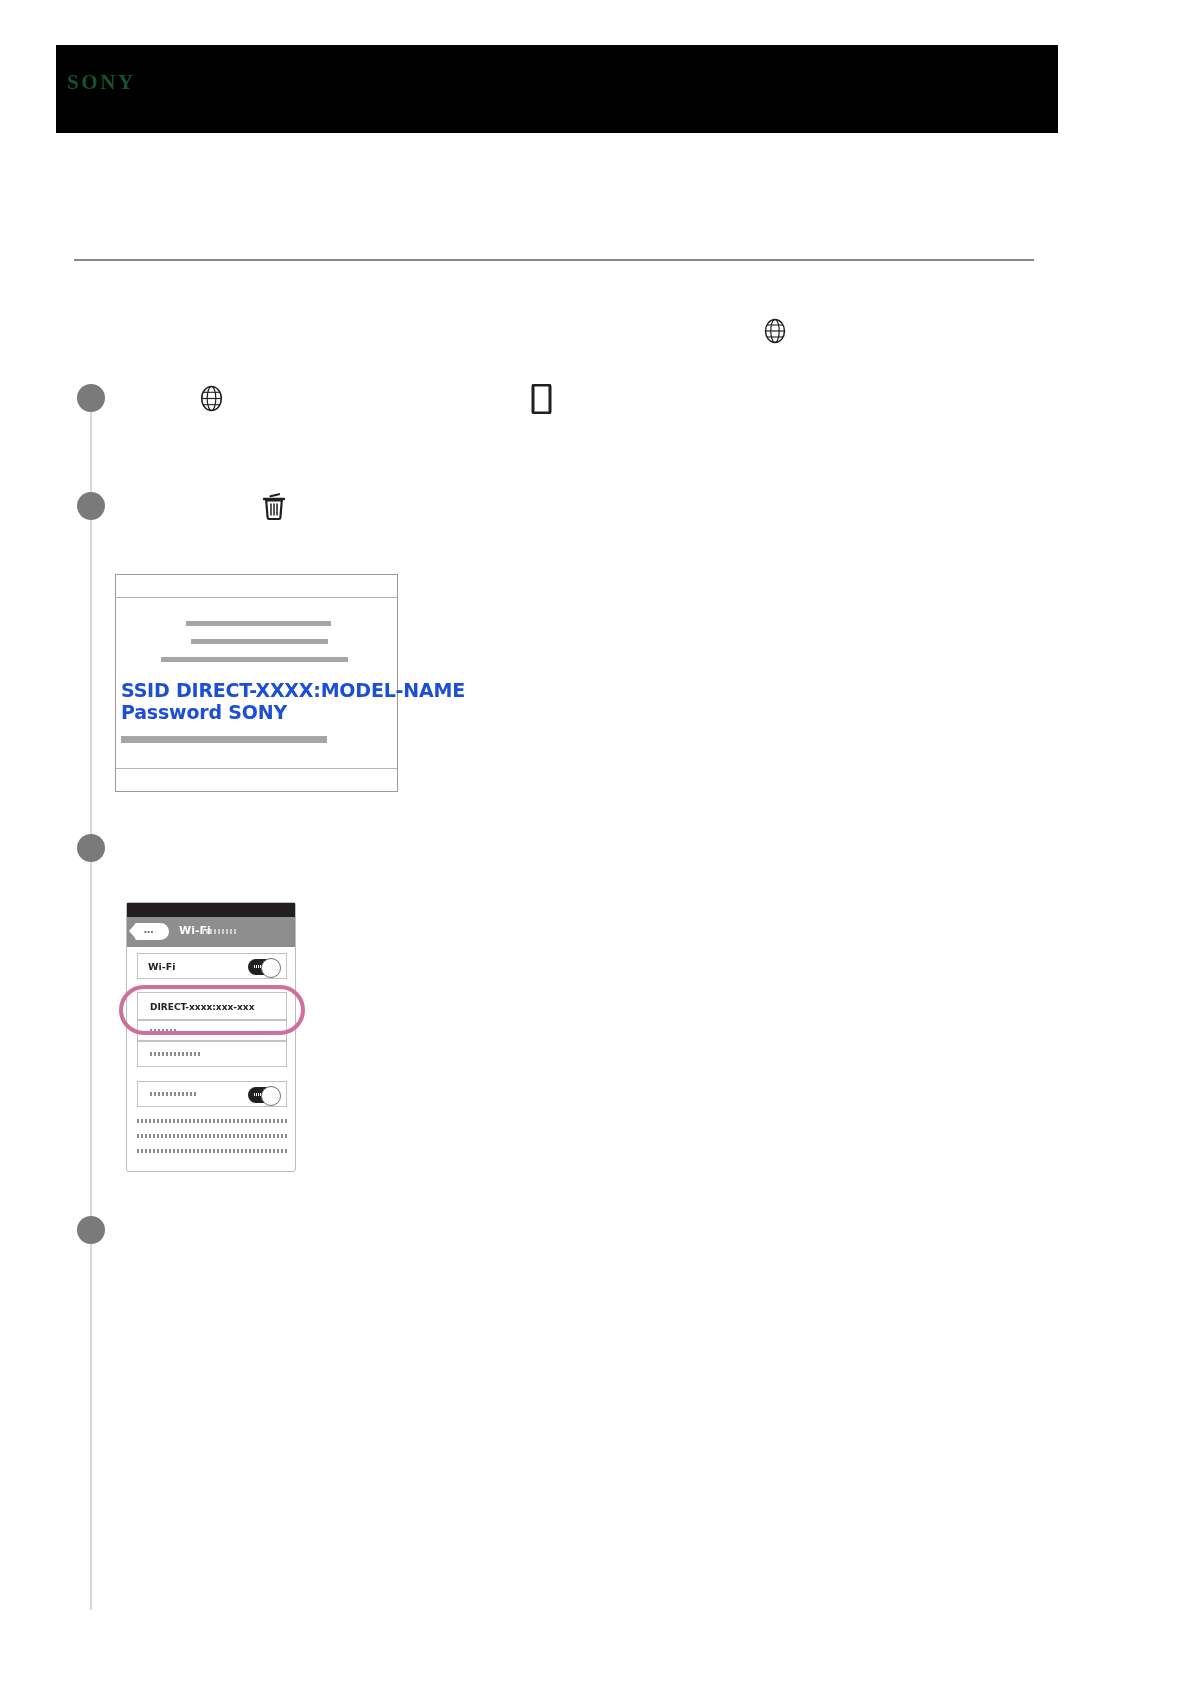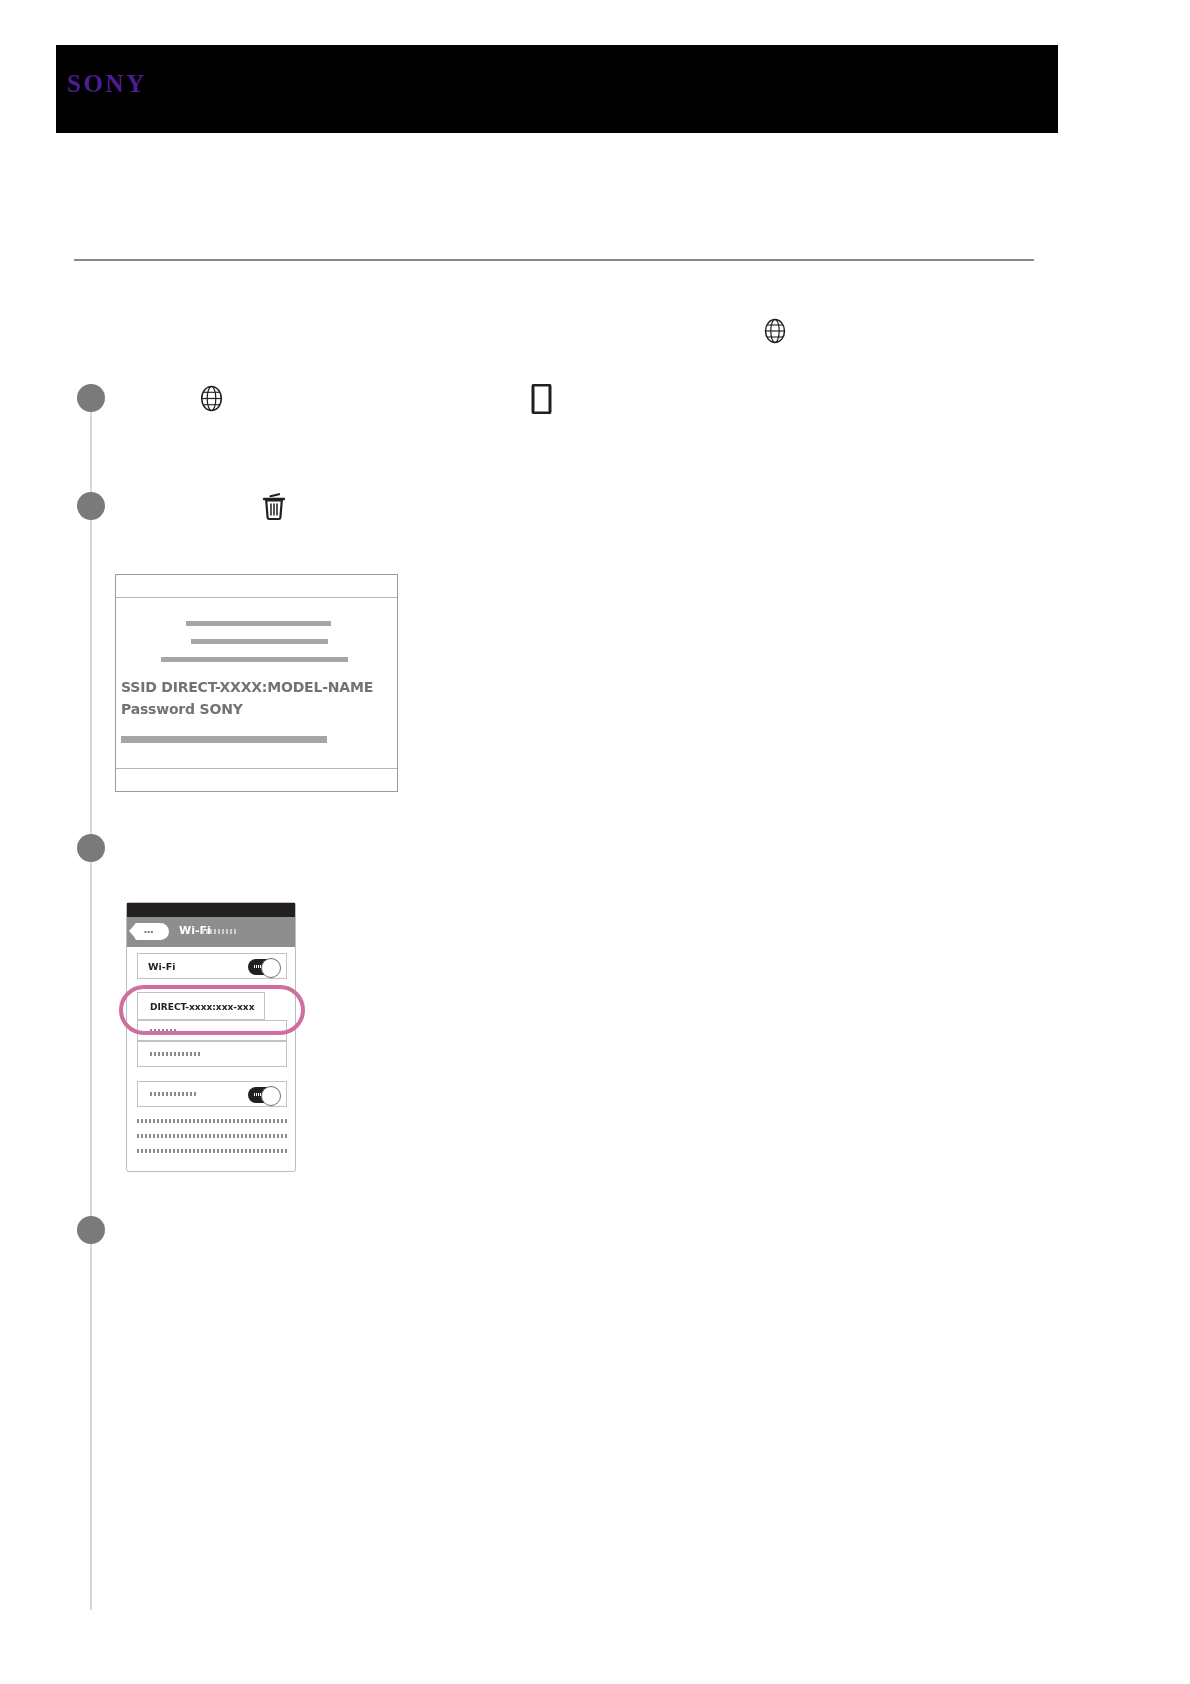--- a/index.html
+++ b/index.html
@@ -18,24 +18,24 @@
   
   .header-bar {
     position: absolute;
     left: 56px; top: 45px;
     width: 1002px; height: 88px;
     background: #000000;
   }
   .sony-logo {
     position: absolute;
     left: 67px; top: 70px;
-    color: #4c1d95;
+    color: #14532d;
     font-family: "Liberation Serif", serif;
     font-weight: bold;
-    font-size: 25px;
+    font-size: 21px;
     letter-spacing: 2.6px;
   }
 
   
   .divider {
     position: absolute;
     left: 74px; top: 259px;
     width: 960px; height: 2px;
     background: #8a8a8a;
   }
@@ -102,22 +102,22 @@
   .ssid-bar.b1 { left: 70px; top: 46px;  width: 145px; }
   .ssid-bar.b2 { left: 75px; top: 64px;  width: 137px; }
   .ssid-bar.b3 { left: 45px; top: 82px;  width: 187px; }
   .ssid-bar.b4 { left: 5px;  top: 161px; width: 206px; height: 7px; }
 
   .ssid-text {
     position: absolute;
     left: 5px;
     font-family: "DejaVu Sans", sans-serif;
     font-weight: bold;
-    font-size: 14px;
-    color: #737373;
+    font-size: 19px;
+    color: #1d4ed8;
     letter-spacing: -0.2px;
     white-space: nowrap;
   }
   .ssid-text.line1 { top: 104px; }
   .ssid-text.line2 { top: 126px; }
 
   
   .phone-figure {
     position: absolute;
     left: 126px; top: 902px;
@@ -178,21 +178,21 @@
     background: repeating-linear-gradient(to right,
       #cfcfcf 0px, #cfcfcf 2px, transparent 2px, transparent 4px);
   }
 
   .list-card {
     position: absolute;
     background: #ffffff;
     border: 1px solid #c2c2c2;
   }
   .card-wifi-toggle { left: 10px; top: 50px; width: 150px; height: 26px; }
-  .card-direct      { left: 10px; top: 89px; width: 128px; height: 28px; }
+  .card-direct      { left: 10px; top: 89px; width: 150px; height: 28px; }
   .card-row-a       { left: 10px; top: 117px; width: 150px; height: 21px; }
   .card-row-b       { left: 10px; top: 138px; width: 150px; height: 26px; }
   .card-toggle2     { left: 10px; top: 178px; width: 150px; height: 26px; }
 
   .row-label {
     position: absolute;
     left: 10px; top: 7px;
     font-family: "DejaVu Sans", sans-serif;
     font-weight: bold;
     font-size: 9.5px;

